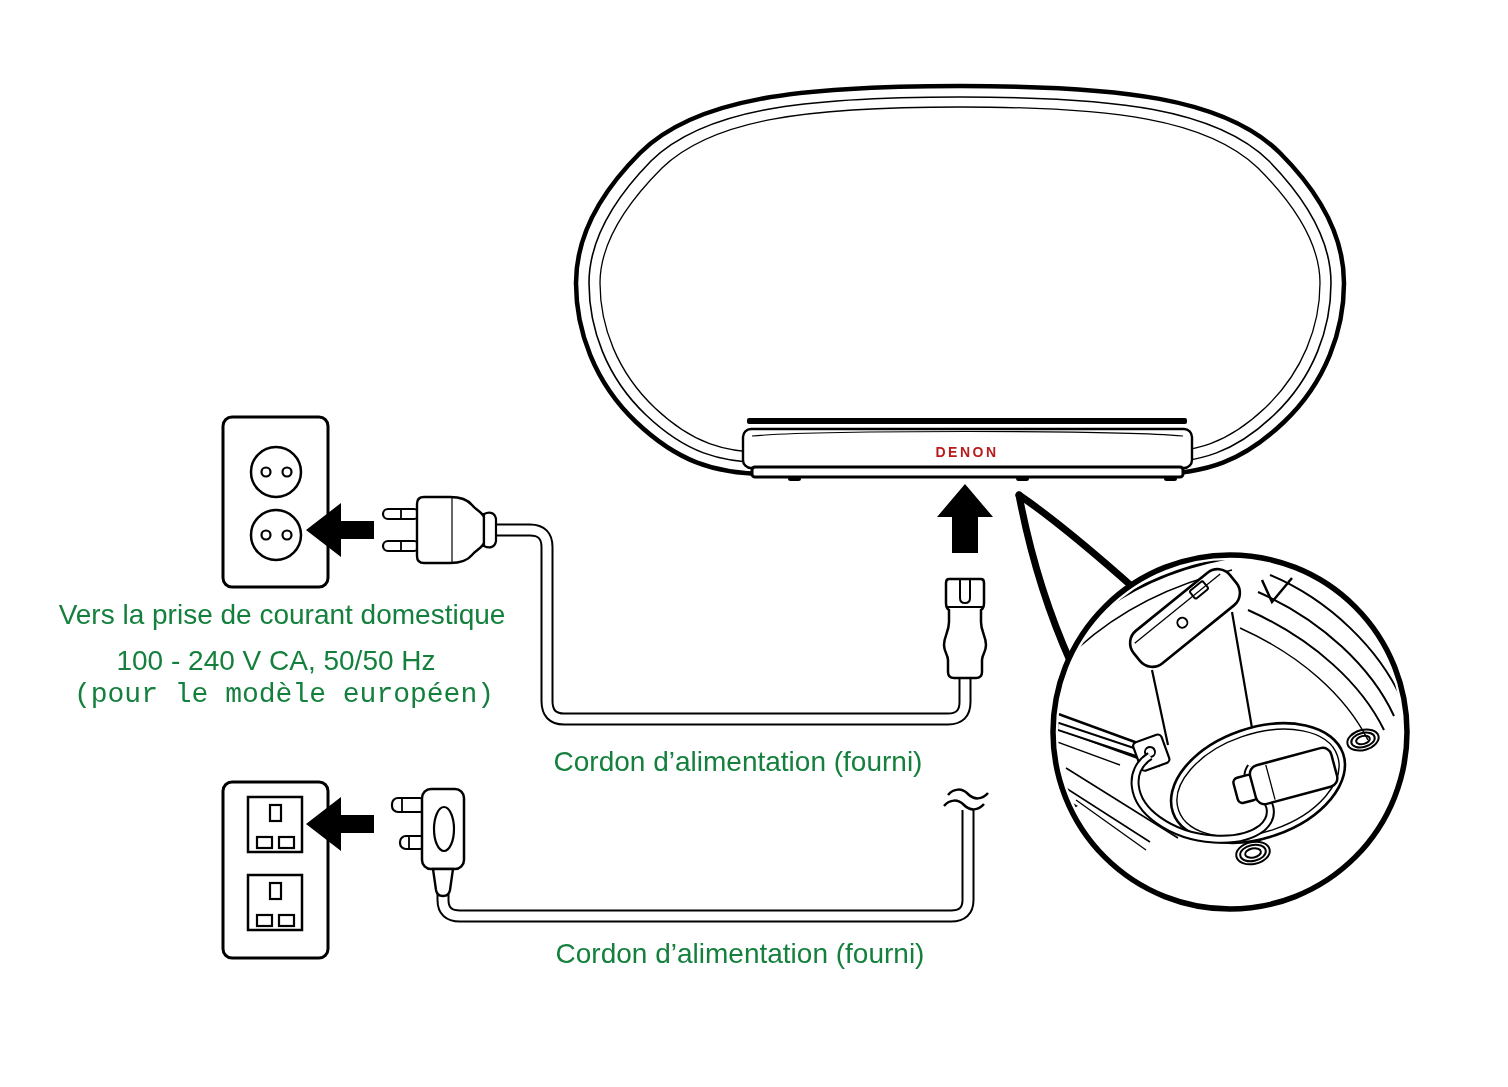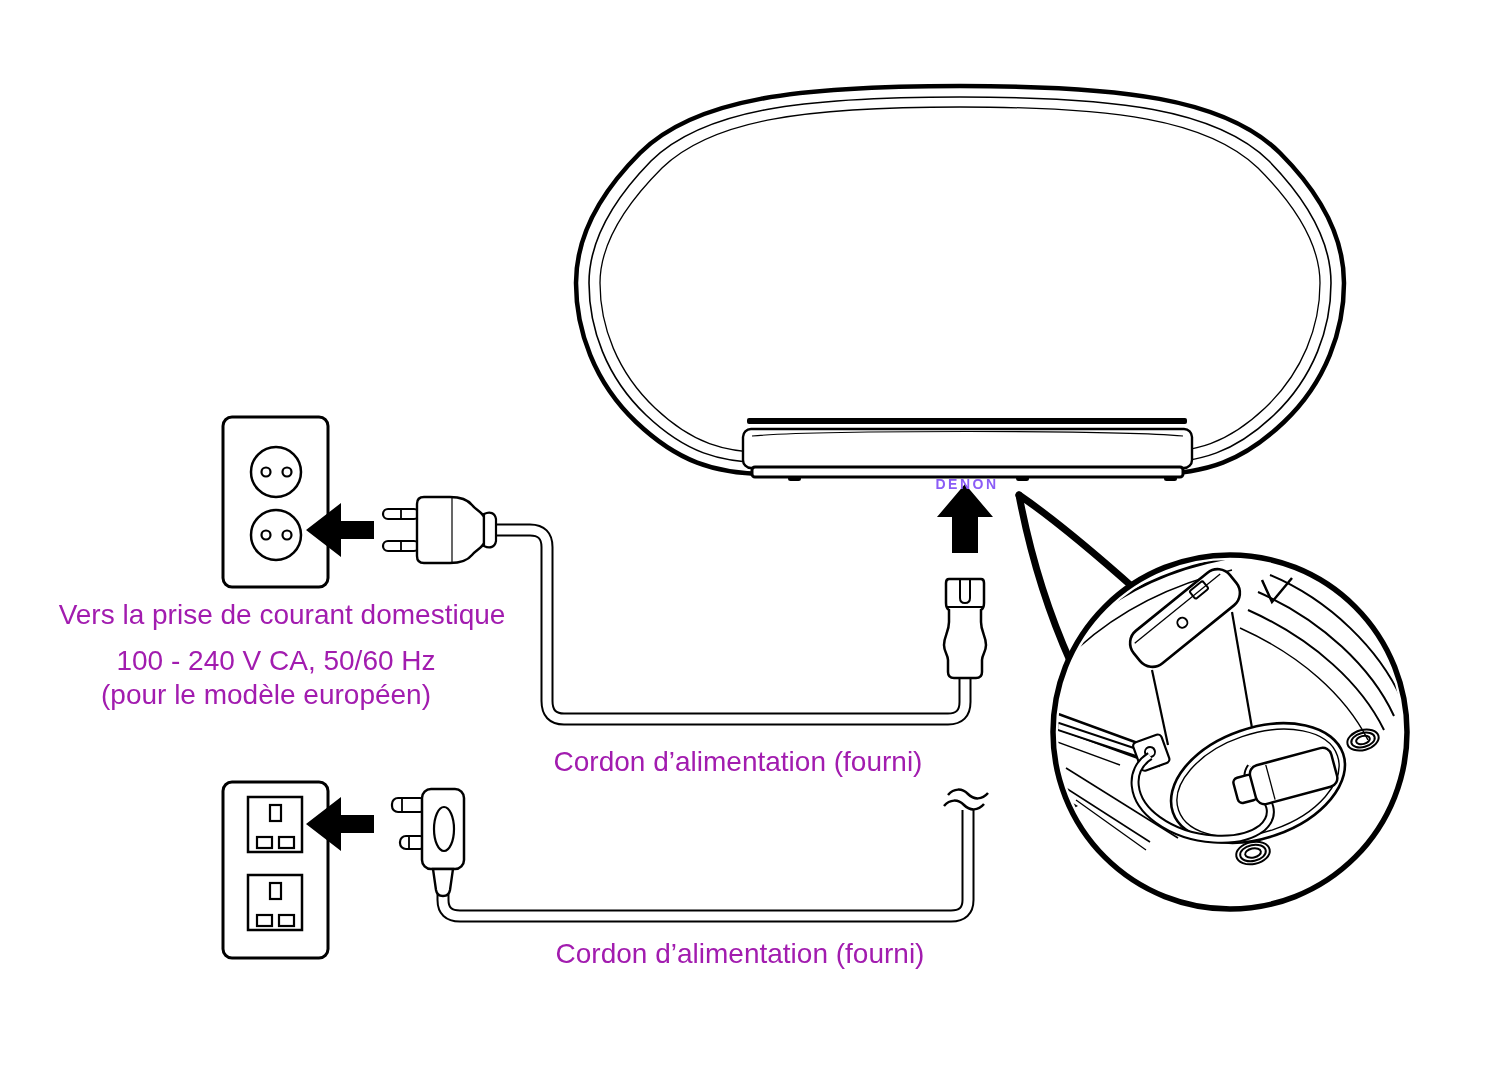--- a/index.html
+++ b/index.html
@@ -7,36 +7,36 @@
     position:relative;
     width:1508px;height:1087px;
     background:#ffffff;
     overflow:hidden;
     font-family:"Liberation Sans",sans-serif;
   }
   .stage svg{position:absolute;left:0;top:0;}
   .lbl{
     position:absolute;
     font:28px/1.15 "Liberation Sans",sans-serif;
-    color:#a21caf;
+    color:#15803d;
     white-space:nowrap;
     transform:translateX(-50%);
   }
   #lbl-outlet-caption{left:282px;top:599px;}
   #lbl-eu-voltage{left:276px;top:645px;}
-  #lbl-eu-model{left:266px;top:679px;}
+  #lbl-eu-model{left:284px;top:679px;font-family:Liberation Mono, monospace;}
   #lbl-cord-eu{left:738px;top:746px;}
   #lbl-cord-uk{left:740px;top:938px;}
   #lbl-uk-voltage{left:277px;top:961px;}
   #lbl-uk-model{left:275px;top:996px;}
   #lbl-denon{
     position:absolute;left:967px;top:445px;
     transform:translateX(-50%);
     font:bold 14px/1 "Liberation Sans",sans-serif;
-    letter-spacing:2.5px;color:#8b5cf6;white-space:nowrap;margin-top:32px;
+    letter-spacing:2.5px;color:#b91c1c;white-space:nowrap;
   }
 </style>
 </head>
 <body>
 
 <div class="stage">
 
 <svg width="1508" height="1087" viewBox="0 0 1508 1087" fill="none" stroke="#000">
 
   <g stroke-width="7" stroke-linecap="round">
@@ -203,19 +203,19 @@
     <rect x="400" y="836" width="26" height="13" rx="6" fill="#ffffff" stroke-width="2.2"></rect>
     <path d="M 409,836 L 409,849" stroke-width="1.8"></path>
     <rect x="422" y="789" width="42" height="80" rx="9" fill="#ffffff" stroke-width="2.5"></rect>
     <ellipse cx="444" cy="829" rx="10" ry="22" stroke-width="2.2"></ellipse>
     <path d="M 433,869 L 436,890 Q 437,896 443,896 Q 449,896 450,890 L 453,869 Z" fill="#ffffff" stroke-width="2.4"></path>
   </g>
 
 </svg>
 
 <div class="lbl" id="lbl-outlet-caption">Vers la prise de courant domestique</div>
-<div class="lbl" id="lbl-eu-voltage">100 - 240 V CA, 50/60 Hz</div>
+<div class="lbl" id="lbl-eu-voltage">100 - 240 V CA, 50/50 Hz</div>
 <div class="lbl" id="lbl-eu-model">(pour le modèle européen)</div>
 <div class="lbl" id="lbl-cord-eu">Cordon d’alimentation (fourni)</div>
 <div class="lbl" id="lbl-cord-uk">Cordon d’alimentation (fourni)</div>
 <div id="lbl-denon">DENON</div>
 
 </div>
 
 </body></html>

